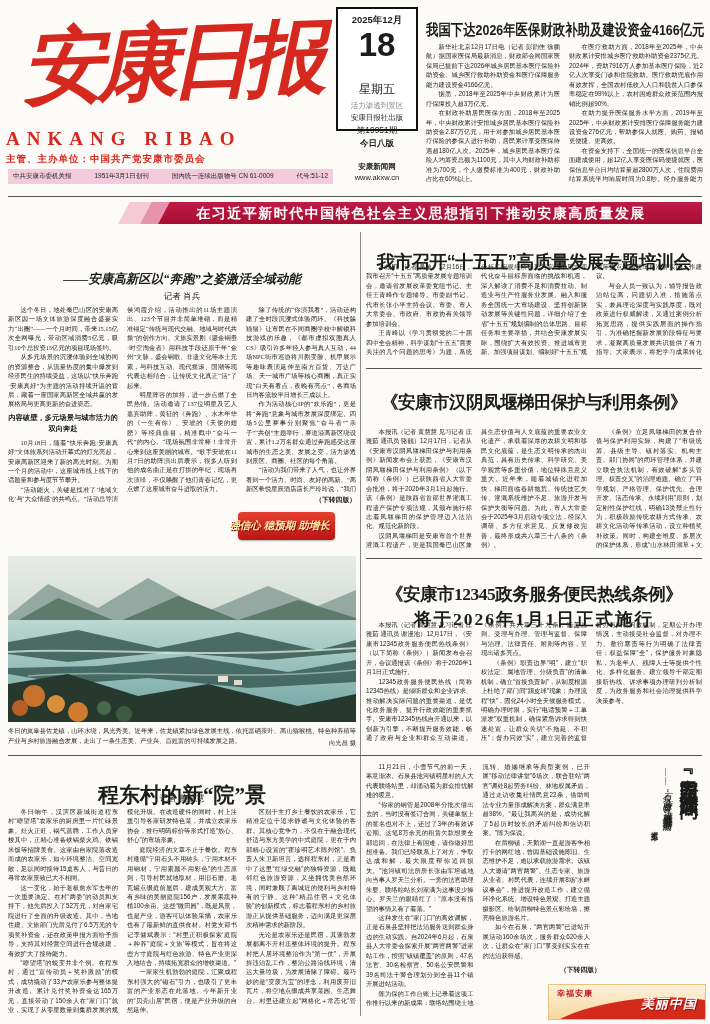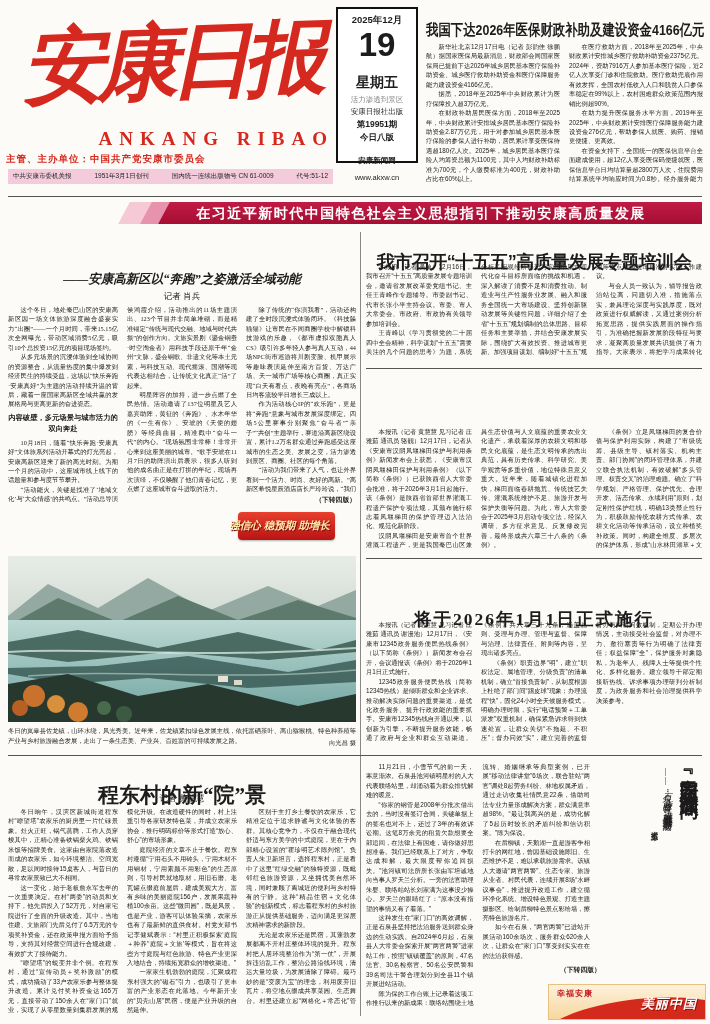--- a/index.html
+++ b/index.html
@@ -4,39 +4,39 @@
 <style>
   html,body{margin:0;padding:0;background:#888;}
   .page{position:relative;width:710px;height:1024px;margin:0 auto;background:#fcfbf7;
         font-family:"Liberation Sans",sans-serif;color:#1c1c1c;overflow:hidden;}
   .abs{position:absolute;}
   
   .callig{left:6px;top:2px;width:328px;height:128px;color:#d5281e;
           font-family:"DejaVu Serif",serif;font-style:italic;font-weight:bold;
           font-size:82px;line-height:118px;text-align:center;letter-spacing:-8px;
           transform:rotate(-2deg);}
-  .latin{left:6px;top:128px;width:328px;text-align:right;color:#d5281e;
+  .latin{left:6px;top:128px;width:328px;text-align:left;color:#d5281e;
          font-family:"Liberation Serif",serif;font-weight:bold;font-size:19px;letter-spacing:7px;}
   .supervisor{left:6px;top:153px;width:328px;text-align:left;color:#d5281e;
               font-weight:bold;font-size:9.5px;letter-spacing:1px;}
   .strip{left:8px;top:169px;width:325px;height:15px;background:#f3cbdb;
          display:flex;align-items:center;justify-content:space-between;padding:0 5px;box-sizing:border-box;}
   .strip span{font-size:6.5px;color:#222;}
   
-  .datebox{left:336px;top:7px;width:82px;height:156px;border:2px solid #111;background:#fff;
+  .datebox{left:336px;top:7px;width:82px;height:124px;border:2px solid #111;background:#fff;
            box-sizing:border-box;text-align:center;padding-top:5px;}
   .db-ym{font-size:9.5px;font-weight:bold;}
   .db-day{font-size:33px;font-weight:bold;line-height:36px;}
-  .db-week{font-size:14px;font-weight:bold;margin-top:11px;}
+  .db-week{font-size:12px;font-weight:normal;margin-top:18px;}
   .db-lunar{font-size:7.5px;color:#8a8a8a;margin-top:3px;font-family:"Liberation Serif",serif;}
   .db-pub{font-size:7.5px;margin-top:2px;font-family:"Liberation Serif",serif;text-align:center;}
-  .db-issue{font-size:8.5px;font-weight:bold;margin-top:2px;}
+  .db-issue{font-size:8.5px;font-weight:normal;margin-top:2px;}
   .db-pages{font-size:8.5px;font-weight:bold;margin-top:1px;}
   .db-site{font-size:7.5px;font-weight:bold;margin-top:12px;}
-  .db-url{font-size:7.5px;margin-top:7px;}
+  .db-url{font-size:7.5px;margin-top:1px;}
   
   .body-sm{font-size:6.3px;line-height:1.5;text-align:justify;color:#1b1b1b;
            column-fill:auto;overflow:hidden;}
   .cols-2{columns:2;column-gap:9px;}
   .cols-3{columns:3;column-gap:9px;}
   .body-sm p{margin:0;text-indent:2em;}
   .inner-sub{font-weight:bold;text-align:center;text-indent:0 !important;
              font-size:7.3px;margin:4px 0 3px !important;}
   .hr{border-top:1px solid #555;height:0;}
   .vline{border-left:1px solid #888;width:0;}
@@ -120,21 +120,21 @@
   <div class="abs supervisor">主管、主办单位：中国共产党安康市委员会</div>
   <div class="abs strip">
     <span>中共安康市委机关报</span>
     <span>1951年3月1日创刊</span>
     <span>国内统一连续出版物号 CN 61-0009</span>
     <span>代号:51-12</span>
   </div>
 
   <div class="abs datebox">
     <div class="db-ym">2025年12月</div>
-    <div class="db-day">19</div>
+    <div class="db-day">18</div>
     <div class="db-week">星期五</div>
     <div class="db-lunar">活力渗透到景区</div>
     <div class="db-pub">安康日报社出版</div>
     <div class="db-issue">第19951期</div>
     <div class="db-pages">今日八版</div>
     <div class="db-site">安康新闻网</div>
     <div class="db-url">www.akxw.cn</div>
   </div>
 
   <h1 class="abs top-head">我国下达2026年医保财政补助及建设资金4166亿元</h1>
@@ -222,28 +222,30 @@
 
   <h2 class="abs train-head">我市召开“十五五”高质量发展专题培训会</h2>
   <div class="abs train-body body-sm cols-3">
     <p>本报讯（记者 吴单）12月16日，我市召开“十五五”高质量发展专题培训会，邀请省发展改革委党组书记、主任王青峰作专题辅导。市委副书记、代市长张小平主持会议。市委、市人大常委会、市政府、市政协有关领导参加培训会。</p>
     <p>王青峰以《学习贯彻党的二十届四中全会精神，科学谋划“十五五”需要关注的几个问题的思考》为题，系统分析了宏观经济形势与实现中国式现代化奋斗目标所面临的挑战和机遇，深入解读了消费不足和消费拉动、制造业与生产性服务业发展、融入和服务全国统一大市场建设、坚持创新驱动发展等关键性问题，详细介绍了全省“十五五”规划编制的总体思路、目标任务和主要举措，并结合安康发展实际，围绕扩大有效投资、推进城市更新、加强项目谋划、编制好“十五五”规划等重点领域提出精准务实的工作建议。</p>
     <p>与会人员一致认为，辅导报告政治站位高，问题切入准，措施落点实，兼具理论深度与实践厚度，既对政策进行权威解读，又通过案例分析拓宽思路，提供实践层面的操作指引，为准确把握新发展阶段特征与要求，凝聚高质量发展共识提供了有力指导。大家表示，将把学习成果转化为狠抓落实的实际行动，科学谋划推动“十五五”时期经济社会发展各项工作。</p>
 
   </div>
   <div class="abs hr rule1"></div>
 
+  <h2 class="abs fy-h1">《安康市汉阴凤堰梯田保护与利用条例》</h2>
   <div class="abs fy-body body-sm cols-3">
     <p>本报讯（记者 黄慧慧 见习记者 庄雅茹 通讯员 骆靓）12月17日，记者从《安康市汉阴凤堰梯田保护与利用条例》新闻发布会上获悉，《安康市汉阴凤堰梯田保护与利用条例》（以下简称《条例》）已获陕西省人大常委会批准，将于2026年3月1日起施行。该《条例》是陕西省首部世界灌溉工程遗产保护专项法规，其颁布施行标志着凤堰梯田的保护管理迈入法治化、规范化新阶段。</p>
     <p>汉阴凤堰梯田是安康市首个世界灌溉工程遗产，更是我国秦巴山区兼具生态价值与人文底蕴的重要农业文化遗产，承载着深厚的农耕文明和移民文化底蕴，是生态文明传承的杰出典范，具有历史传承、科学研究、美学观赏等多重价值，地位特殊且意义重大。近年来，随着城镇化进程加快，梯田面临春耕抛荒、传统技艺失传、灌溉系统维护不足、旅游开发与保护失衡等问题。为此，市人大常委会于2025年3月启动专项立法，经深入调研、多方征求意见、反复修改完善，最终形成共六章三十八条的《条例》。</p>
     <p>《条例》立足凤堰梯田的复合价值与保护利用实际，构建了“市级统筹、县级主导、镇村落实、机构主责、部门协同”的闭环管理体系，并建立联合执法机制，有效破解“多头管理、权责交叉”的治理难题。确立了“科学规划、严格管理、保护优先、合理开发、活态传承、永续利用”原则，划定刚性保护红线，明确13类禁止性行为，积极鼓励传统农耕方式传承、农耕文化活动等传承活动，设立种植奖补政策。同时，构建全维度、多层次的保护体系，形成“山水林田湖草＋文化遗产”整体、系统保护格局。此外，通过明确村民在遗产保护中的主体地位，设立“凤堰梯田保护宣传日”，搭建全民监督平台及建立表彰奖励制度，形成“群众参与、社会监督、全民守护”的良好氛围。</p>
 
   </div>
   <div class="abs hr rule2"></div>
 
+  <h2 class="abs hl-h1">《安康市12345政务服务便民热线条例》</h2>
   <h2 class="abs hl-h2">将于2026年1月1日正式施行</h2>
   <div class="abs hl-body body-sm cols-3">
     <p>本报讯（记者 黄慧慧 见习记者 庄雅茹 通讯员 谢漫池）12月17日，《安康市12345政务服务便民热线条例》（以下简称《条例》）新闻发布会召开，会议通报该《条例》将于2026年1月1日正式施行。</p>
     <p>12345政务服务便民热线（简称12345热线）是倾听群众和企业诉求、推动解决实际问题的重要渠道，是优化政务服务、提升行政效能的重要抓手。安康市12345热线自开通以来，以创新为引擎，不断提升服务效能，畅通了政府与企业和群众互动渠道。《条例》共六章三十九条，涵盖总则、受理与办理、管理与监督、保障与治理、法律责任、附则等内容，呈现出诸多亮点。</p>
     <p>《条例》职责边界“明”，建立“职权法定、属地管理、分级负责”的清单机制，确立“首接负责制”，从制度根源上杜绝了部门间“踢皮球”现象；办理流程“快”，固化24小时全天候服务模式，明确办理时限，实行“电话预警＋工单派发”双重机制，确保紧急诉求得到快速处置，让群众关切“不拖延、不积压”；督办问效“实”，建立完善的监督督办与回访问效机制，定期公开办理情况，主动接受社会监督，对办理不力、敷衍塞责等行为明确了法律责任；权益保障“全”，保护服务对象隐私，为老年人、残障人士等提供个性化、多样化服务。建立领导干部定期接听热线、诉求事项办理研判分析制度，为政务服务和社会治理提供科学决策参考。</p>
   </div>
 
   <div class="abs hr rulemid"></div>
 
   <h2 class="abs cy-head">程东村的新“院”景</h2>

